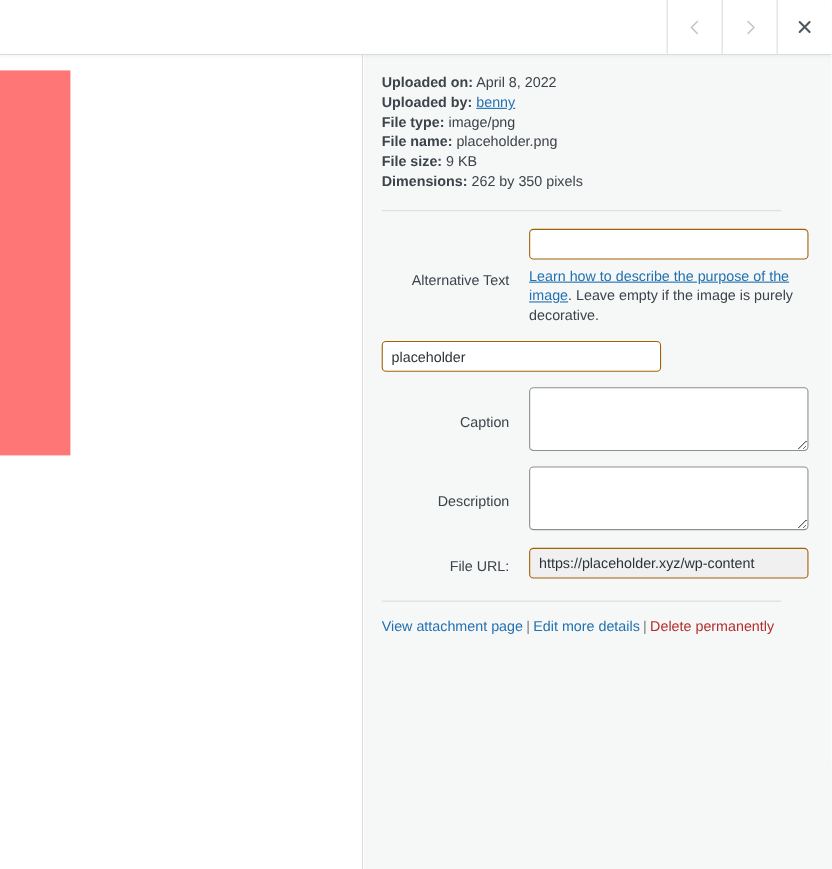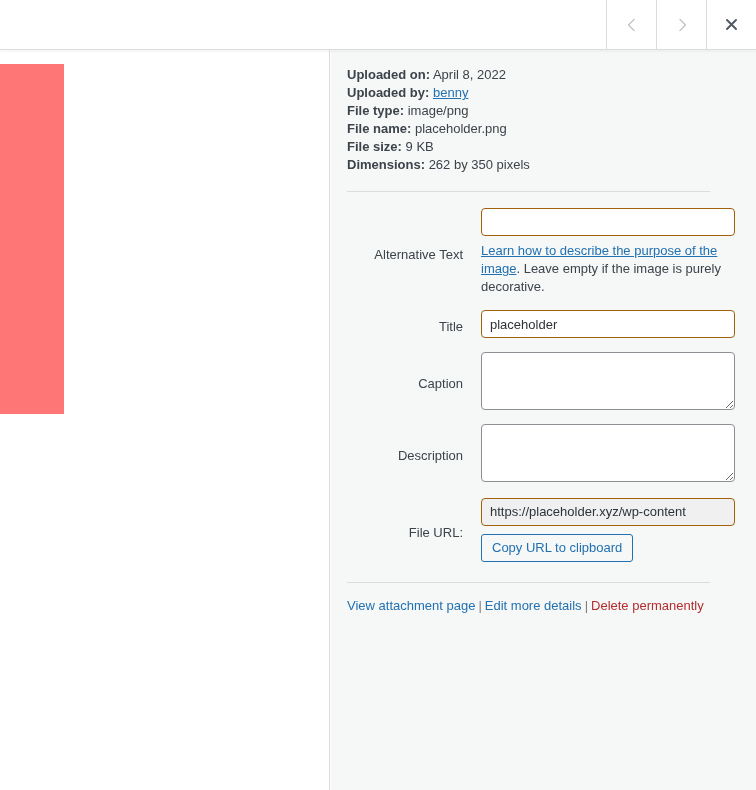--- a/index.html
+++ b/index.html
@@ -291,21 +291,20 @@
           <label class="field-label">Alternative Text</label>
           <div class="field-control">
             <input class="txt" type="text" value="" style="">
             <div class="help-text">
               <a>Learn how to describe the purpose of the image</a><span>. Leave empty if the image is purely decorative.</span>
             </div>
           </div>
         </div>
 
         <div class="field-row" style="margin-top:14px;">
-          <label class="field-label">Title</label>
           <div class="field-control">
             <input class="txt" type="text" value="placeholder" style="">
           </div>
         </div>
 
         <div class="field-row" style="margin-top:14px;">
           <label class="field-label">Caption</label>
           <div class="field-control">
             <textarea class="ta" style=""></textarea>
           </div>
@@ -315,21 +314,20 @@
           <label class="field-label">Description</label>
           <div class="field-control">
             <textarea class="ta" style=""></textarea>
           </div>
         </div>
 
         <div class="field-row" style="margin-top:16px;">
           <label class="field-label">File URL:</label>
           <div class="field-control">
             <div class="url-box">https://placeholder.xyz/wp-content</div>
-            <button class="btn-secondary">Copy URL to clipboard</button>
           </div>
         </div>
 
       </div>
 
       <hr class="divider" style="margin-top:20px; margin-bottom:14px;">
 
       <div class="actions">
         <a>View attachment page</a><span class="sep">|</span><a>Edit more details</a><span class="sep">|</span><a class="danger">Delete permanently</a>
       </div>

